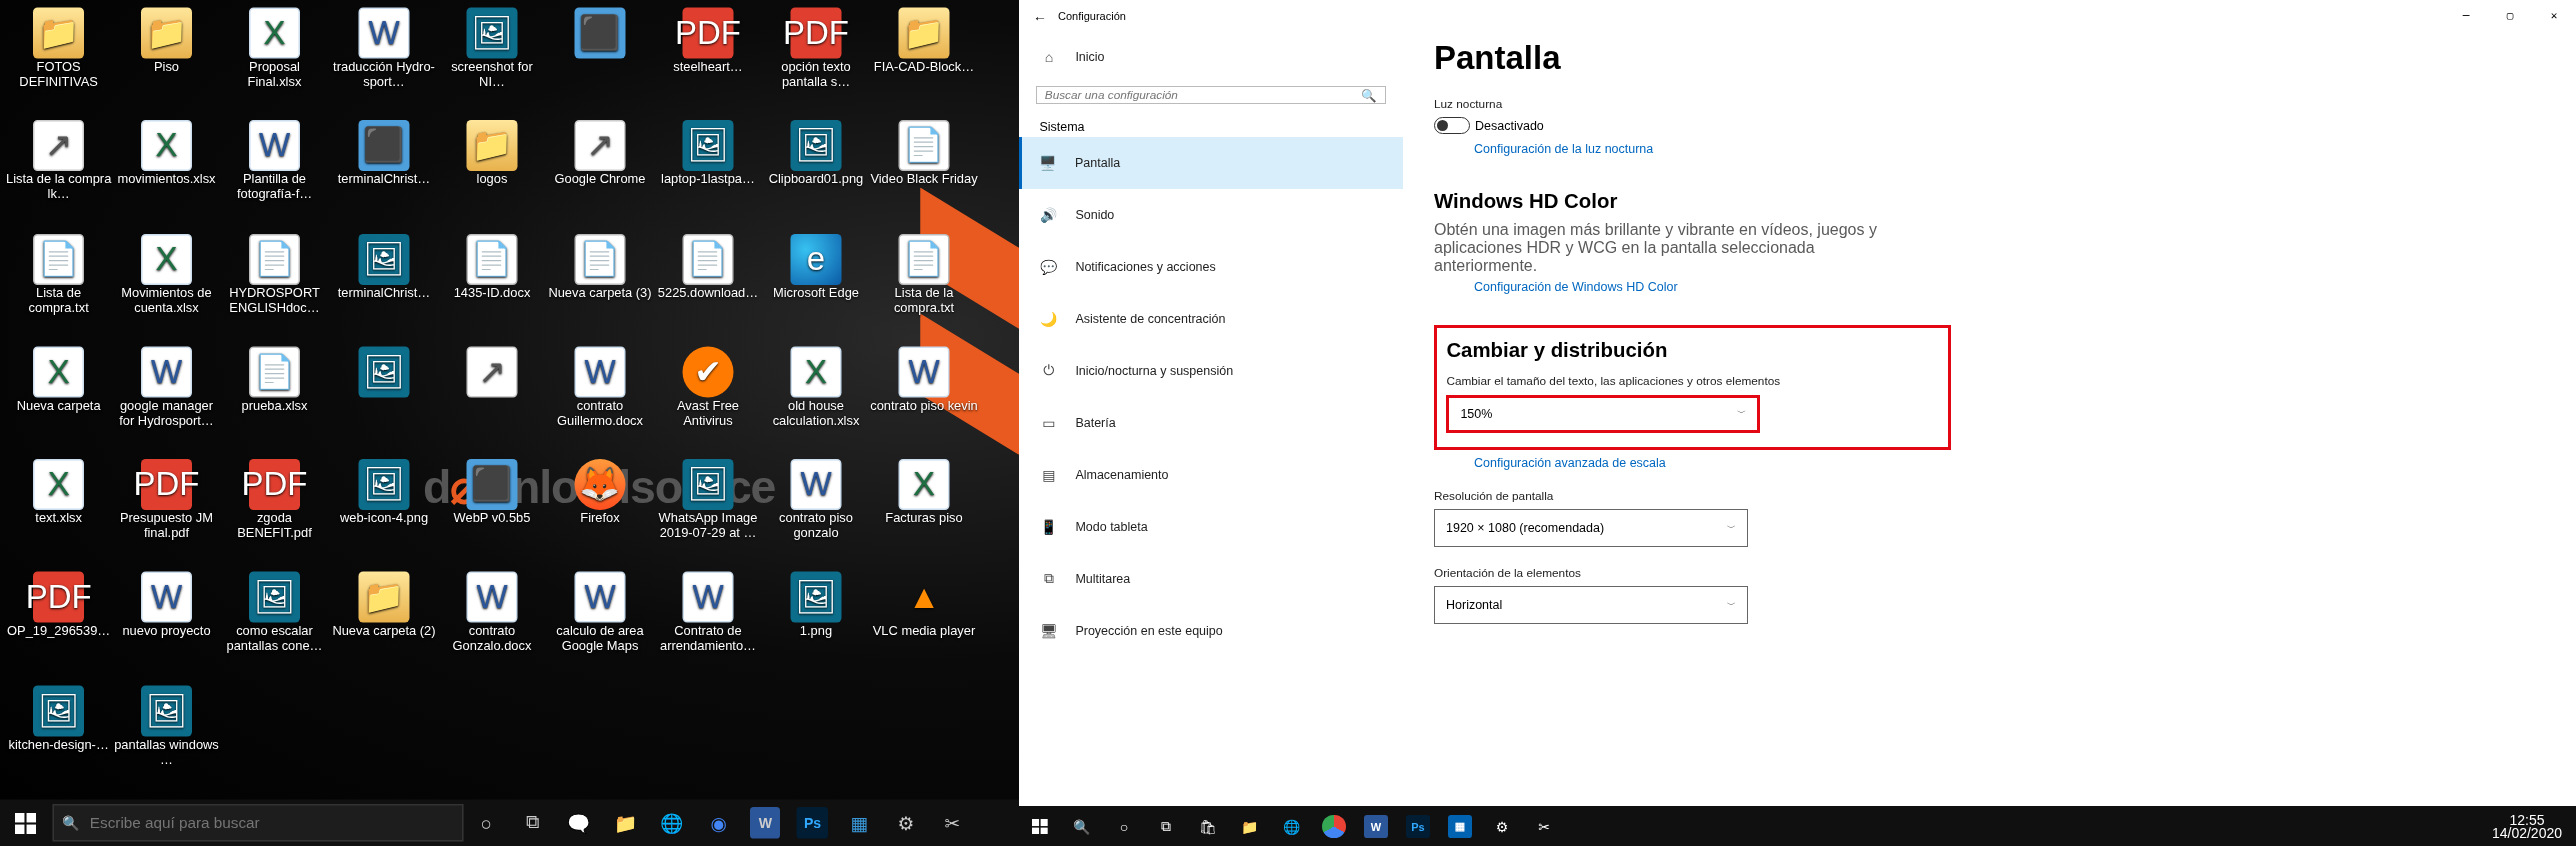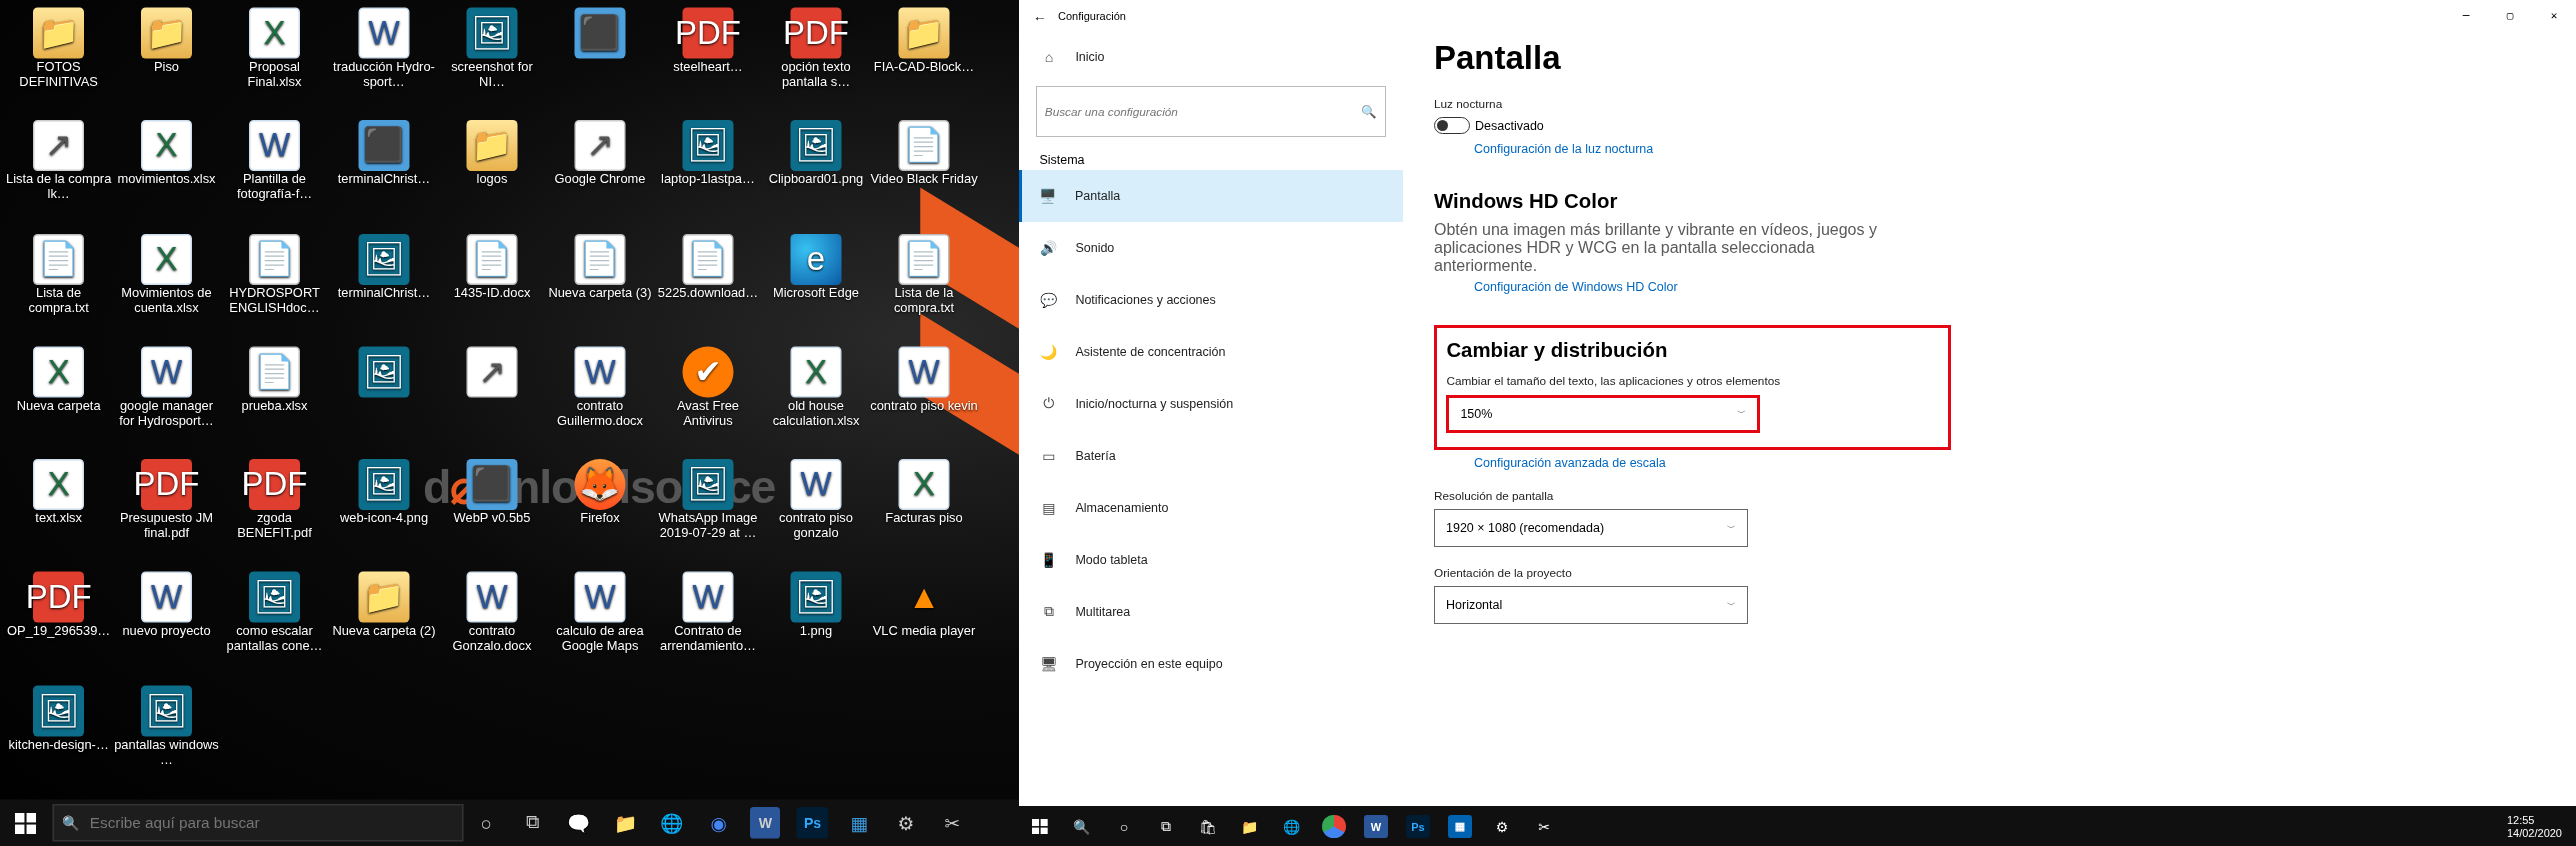--- a/index.html
+++ b/index.html
@@ -42,21 +42,21 @@
   .set-titlebar .back { width:25px; font-size:14px; cursor:pointer; }
   .wctrl { margin-left:auto; display:flex; }
   .wctrl div { width:44px; height:31px; display:flex; align-items:center; justify-content:center; cursor:pointer; font-family:monospace; font-size:11px; }
 
   .set-body { flex:1; display:flex; }
   .set-side { width:384px; background:#fff; padding:0 0 0 0; }
   .side-row { height:52px; display:flex; align-items:center; gap:17px; padding:0 20.4px; font-size:12.5px; color:#222; cursor:pointer; }
   .side-row .ic { width:19px; text-align:center; font-size:14px; color:#444; }
   .side-row.active { background:#d8eefa; border-left:3.1px solid #0067c0; padding-left:17px; }
   .side-cat { font-weight:400; padding:7.8px 20.4px 3.1px; font-size:12.5px; color:#000; }
-  .side-search { margin:3.1px 17px 7.8px; height:51px; border:0.8px solid #bbb; background:#fff; display:flex; align-items:center; padding:0 7.8px; }
+  .side-search { margin:3.1px 17px 7.8px; height:18px; border:0.8px solid #bbb; background:#fff; display:flex; align-items:center; padding:0 7.8px; }
   .side-search input { flex:1; border:0; outline:0; font-size:11.8px; font-style:italic; color:#666; }
 
   .set-main { flex:1; padding:7.8px 31px 0; }
   h1.pantalla { font-size:33px; font-weight:600; margin-bottom:20.4px; }
   .sec-sub { font-size:11.8px; color:#222; margin:4.7px 0 6.3px; }
   .sec-desc { color:#5a5a5a; font-size:16px; }
   .link { color:#0067c0; cursor:pointer; font-size:12.5px;margin-left:40px; }
   .sec-title { font-size:20.4px; font-weight:600; margin:34px 0 7.8px; }
   .toggle { display:flex; align-items:center; gap:5px; margin:4.7px 0 7.8px; }
   .toggle .sw { width:36px; height:17px; border:1.6px solid #333; border-radius:9.4px; position:relative; cursor:pointer; }
@@ -64,21 +64,21 @@
   .dropdown { width:314px; height:38px; border:0.8px solid #666; display:flex; align-items:center; justify-content:space-between; padding:0 11px; font-size:12.5px; cursor:pointer; margin-top:4.7px; }
   .dropdown .chev { font-size:9.4px; color:#444; }
   .red-box { border:3.9px solid #e30613; padding:11px 9.4px 14px; width:517px; }
 
   
   .taskbar-r { height:41px; background:#101010; display:flex; align-items:center; color:#fff; }
   .tr-icn { width:42px; height:41px; display:flex; align-items:center; justify-content:center; cursor:pointer; font-size:14px; }
   .tr-app { width:42px; height:41px; display:flex; align-items:center; justify-content:center; cursor:pointer; }
   .tr-app .sq { width:23.5px; height:23.5px; border-radius:3.1px; display:flex; align-items:center; justify-content:center; font-size:11px; font-weight:700; color:#fff; }
   .tr-tray-r { margin-left:auto; display:flex; align-items:center; gap:11px; padding:0 14px; font-size:11px; }
-  .tr-clock { text-align:left; line-height:12.5px; font-size:11px; }
+  .tr-clock { text-align:center; line-height:12.5px; font-size:14px; }
 </style>
 </head>
 <body>
 
 <div id="root">
 
   <div id="desktop-wrap" style="width:1019px;height:847px;overflow:hidden;background:#000;">
    <div id="desktop-panel" style="transform: scale(1.5);">
 
     <svg class="wplogo" viewBox="0 0 200 170">
@@ -435,21 +435,21 @@
           </div>
         </div>
         <div class="link" style="margin-top:6.3px">Configuración avanzada de escala</div>
 
         <div class="sec-sub" style="margin-top:19px">Resolución de pantalla</div>
         <div class="dropdown">
           <span>1920 × 1080 (recomendada)</span>
           <span class="chev">﹀</span>
         </div>
 
-        <div class="sec-sub" style="margin-top:19px">Orientación de la proyecto</div>
+        <div class="sec-sub" style="margin-top:19px">Orientación de la elementos</div>
         <div class="dropdown">
           <span>Horizontal</span>
           <span class="chev">﹀</span>
         </div>
       </div>
     </div>
 
     <div class="taskbar-r">
       <div class="tr-icn">
         <svg width="15.7" height="15.7" viewBox="0 0 20 20">

